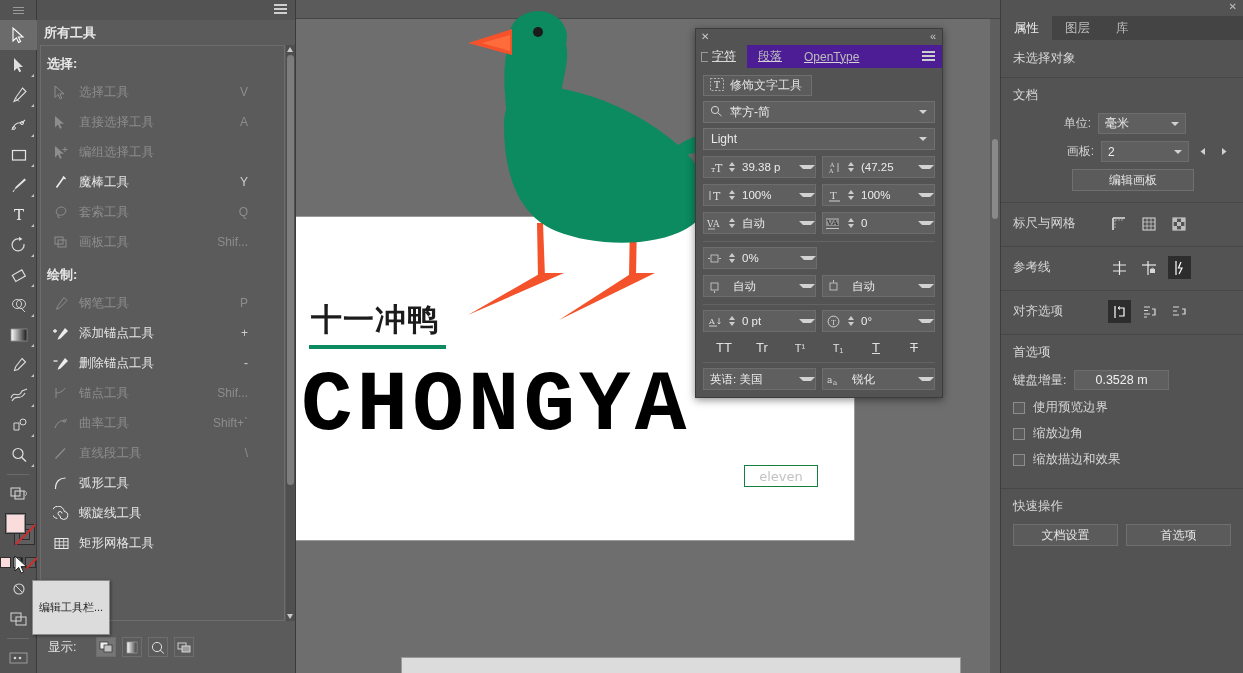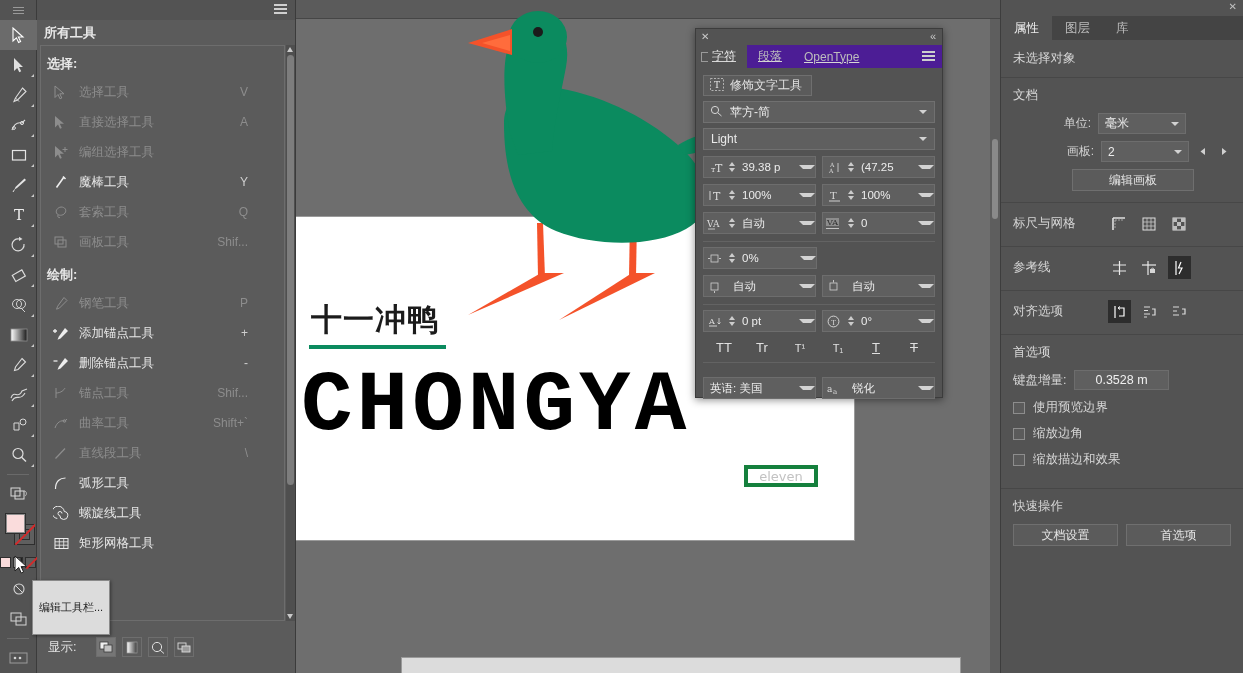--- a/index.html
+++ b/index.html
@@ -138,21 +138,21 @@
   .cnj-rule{
     position:absolute; left:13px; top:128px; width:137px; height:4px; background:#0b8b5f;
   }
   .watermark{
     position:absolute; left:5px; top:140px;
     font-size:86px; font-weight:bold; color:#000000; letter-spacing:4px;
     font-family:Liberation Mono, monospace; white-space:nowrap;
   }
   .eleven{
     position:absolute; left:448px; top:248px; width:74px; height:22px;
-    border:4px solid #15803d; color:#c2c2c2; font-size:13px;
+    border:1px solid #15803d; color:#c2c2c2; font-size:13px;
     display:flex; align-items:center; justify-content:center;
     font-family:"DejaVu Sans","Liberation Sans",sans-serif;
   }
   .duckwrap{ position:absolute; left:150px; top:5px; width:470px; height:340px; pointer-events:none; }
 
   .scrollv{ position:absolute; right:0; top:19px; bottom:0; width:10px; background:#5e5e5e; }
   .scrollv .th{ position:absolute; left:2px; top:120px; width:6px; height:80px; background:#8a8a8a; border-radius:3px; }
 
   
   .charpanel{
@@ -884,21 +884,21 @@
         <span class="stylebtn">TT</span>
         <span class="stylebtn">Tr</span>
         <span class="stylebtn sm">T¹</span>
         <span class="stylebtn sm">T₁</span>
         <span class="stylebtn" style="text-decoration:underline">T</span>
         <span class="stylebtn" style="text-decoration:line-through">T</span>
       </div>
 
       <div class="cp-div"></div>
 
-      <div class="grid2" style="margin-top:14px">
+      <div class="grid2" style="margin-top:5px">
         <div class="numfield">
           <span class="val">英语: 美国</span>
           <span class="dd caret"></span>
         </div>
         <div class="numfield">
           <span class="gly">
             <svg width="17" height="13" viewBox="0 0 17 13">
                 <text x="1" y="10" font-size="9" fill="#dcdcdc" font-family="DejaVu Serif, serif">a</text>
                 <text x="7" y="12" font-size="7" fill="#dcdcdc" font-family="DejaVu Serif, serif">a</text>
               </svg>

